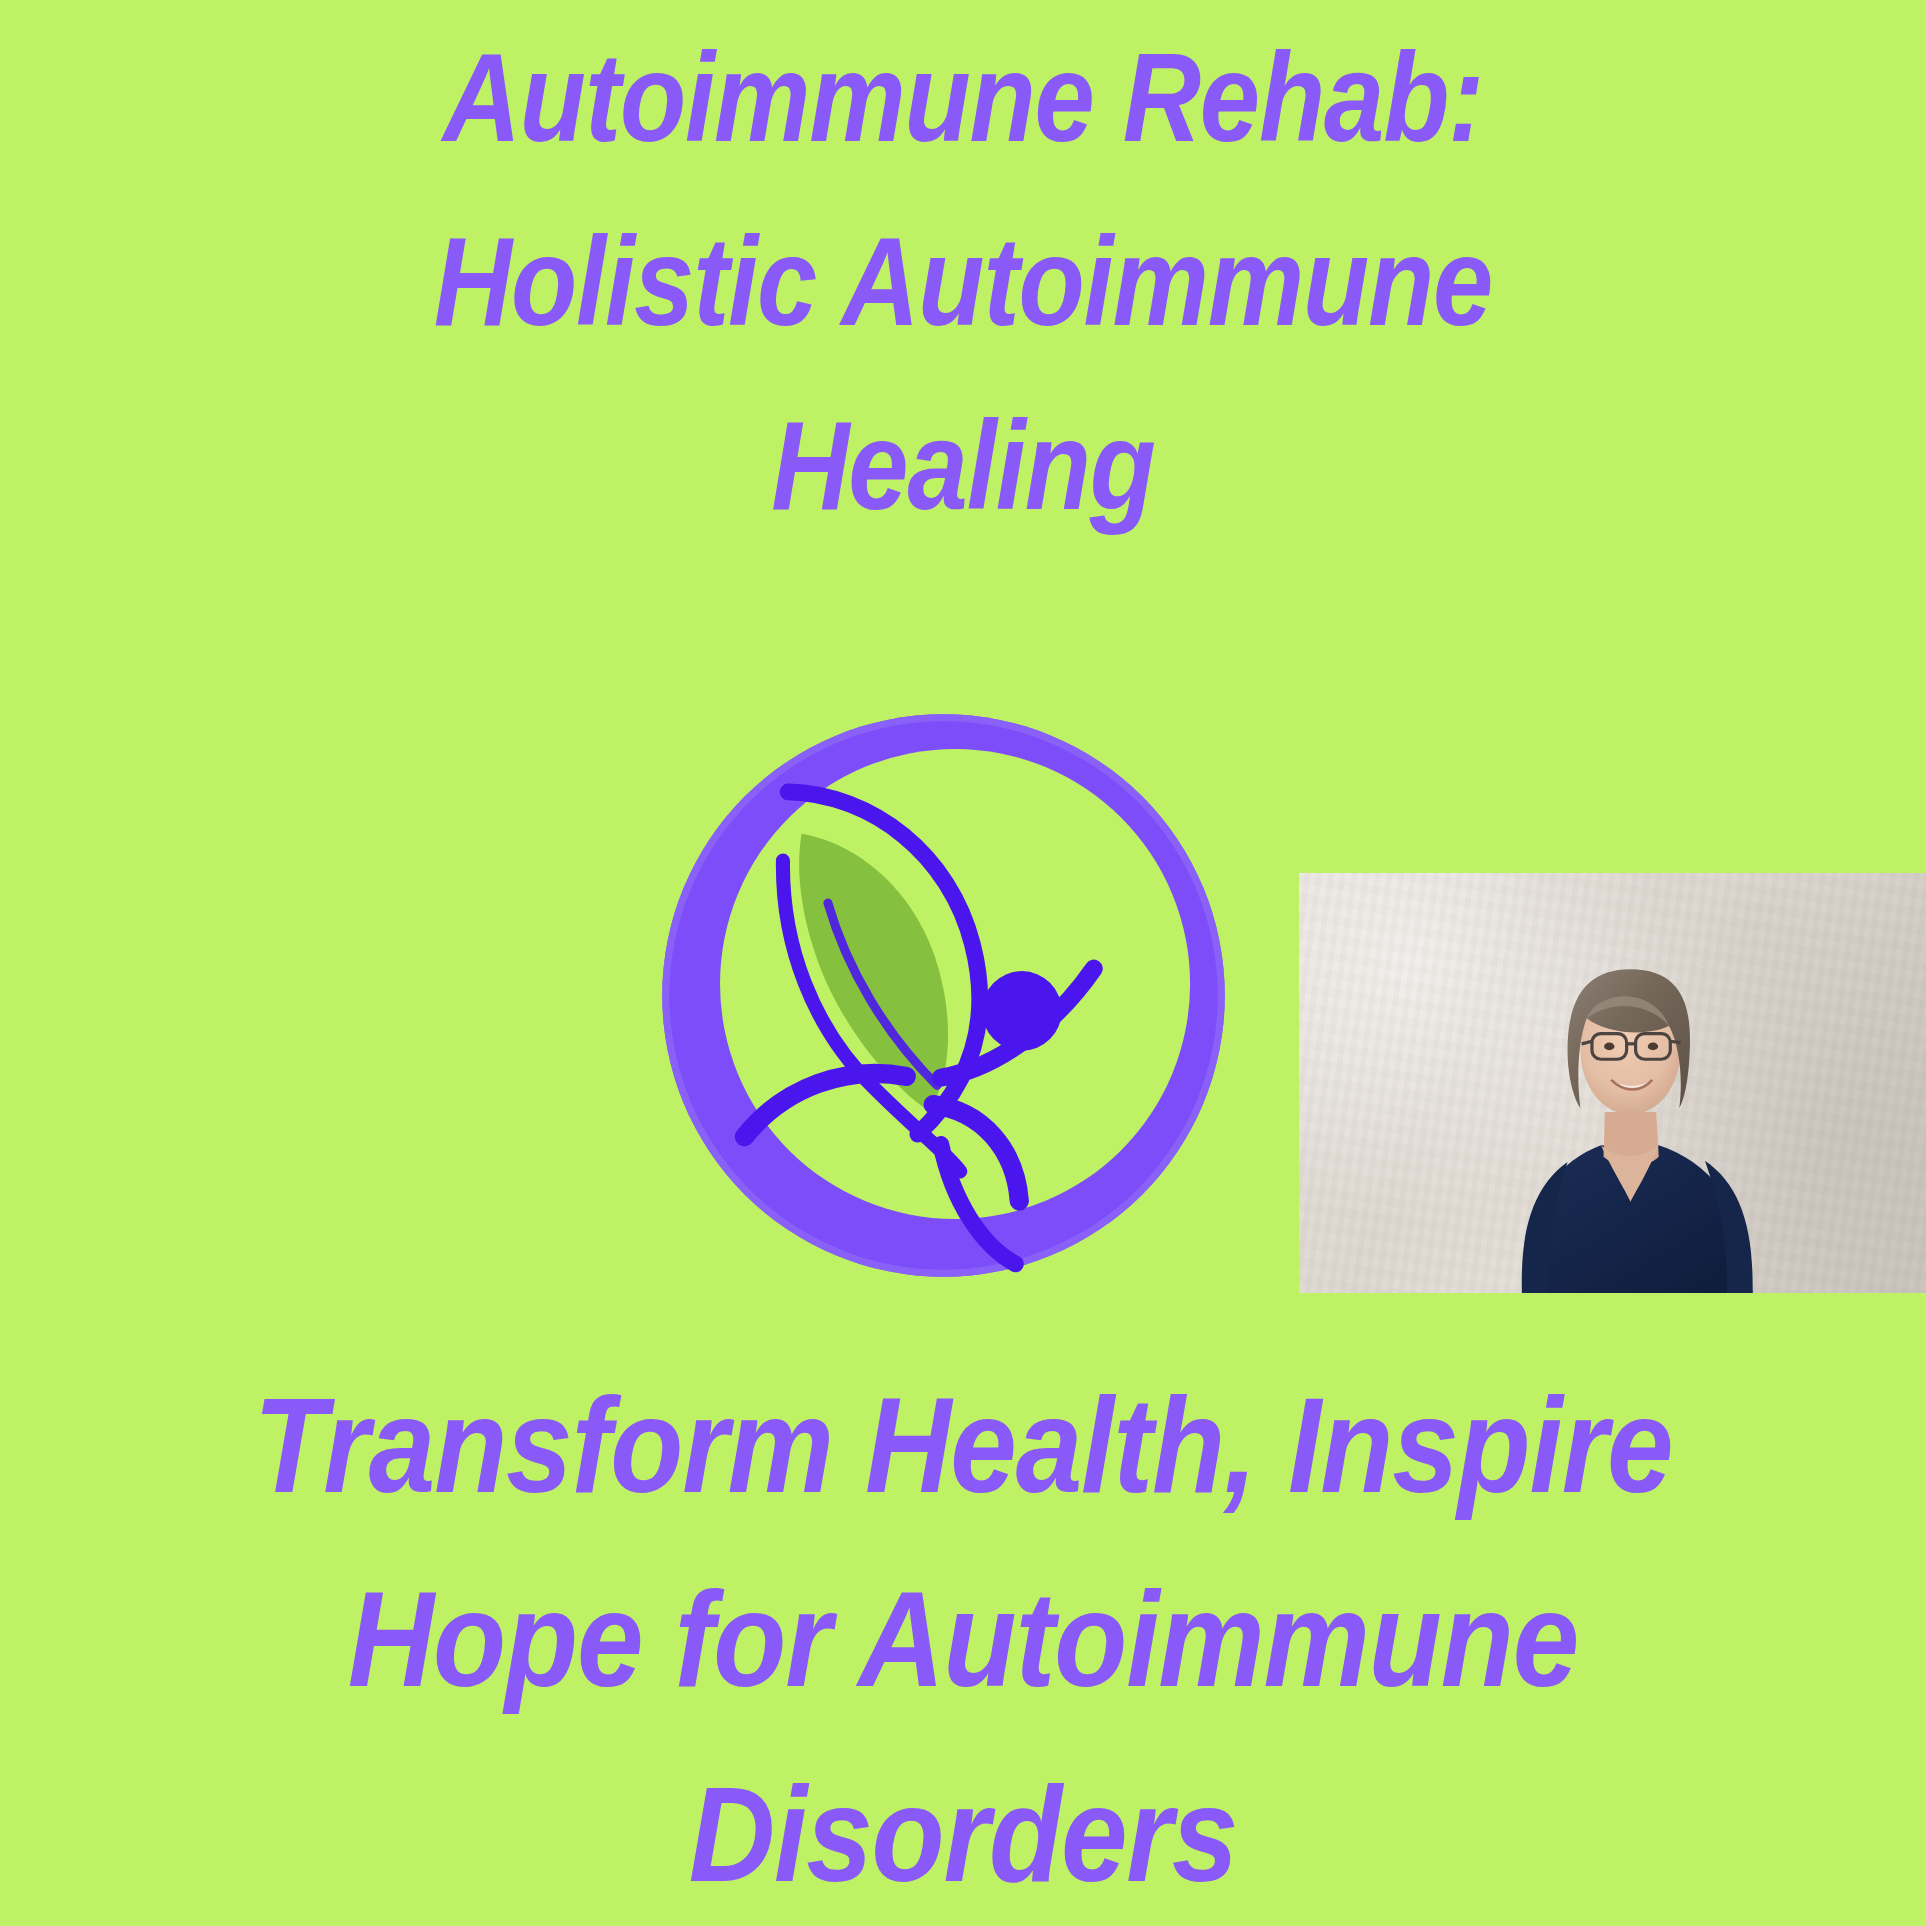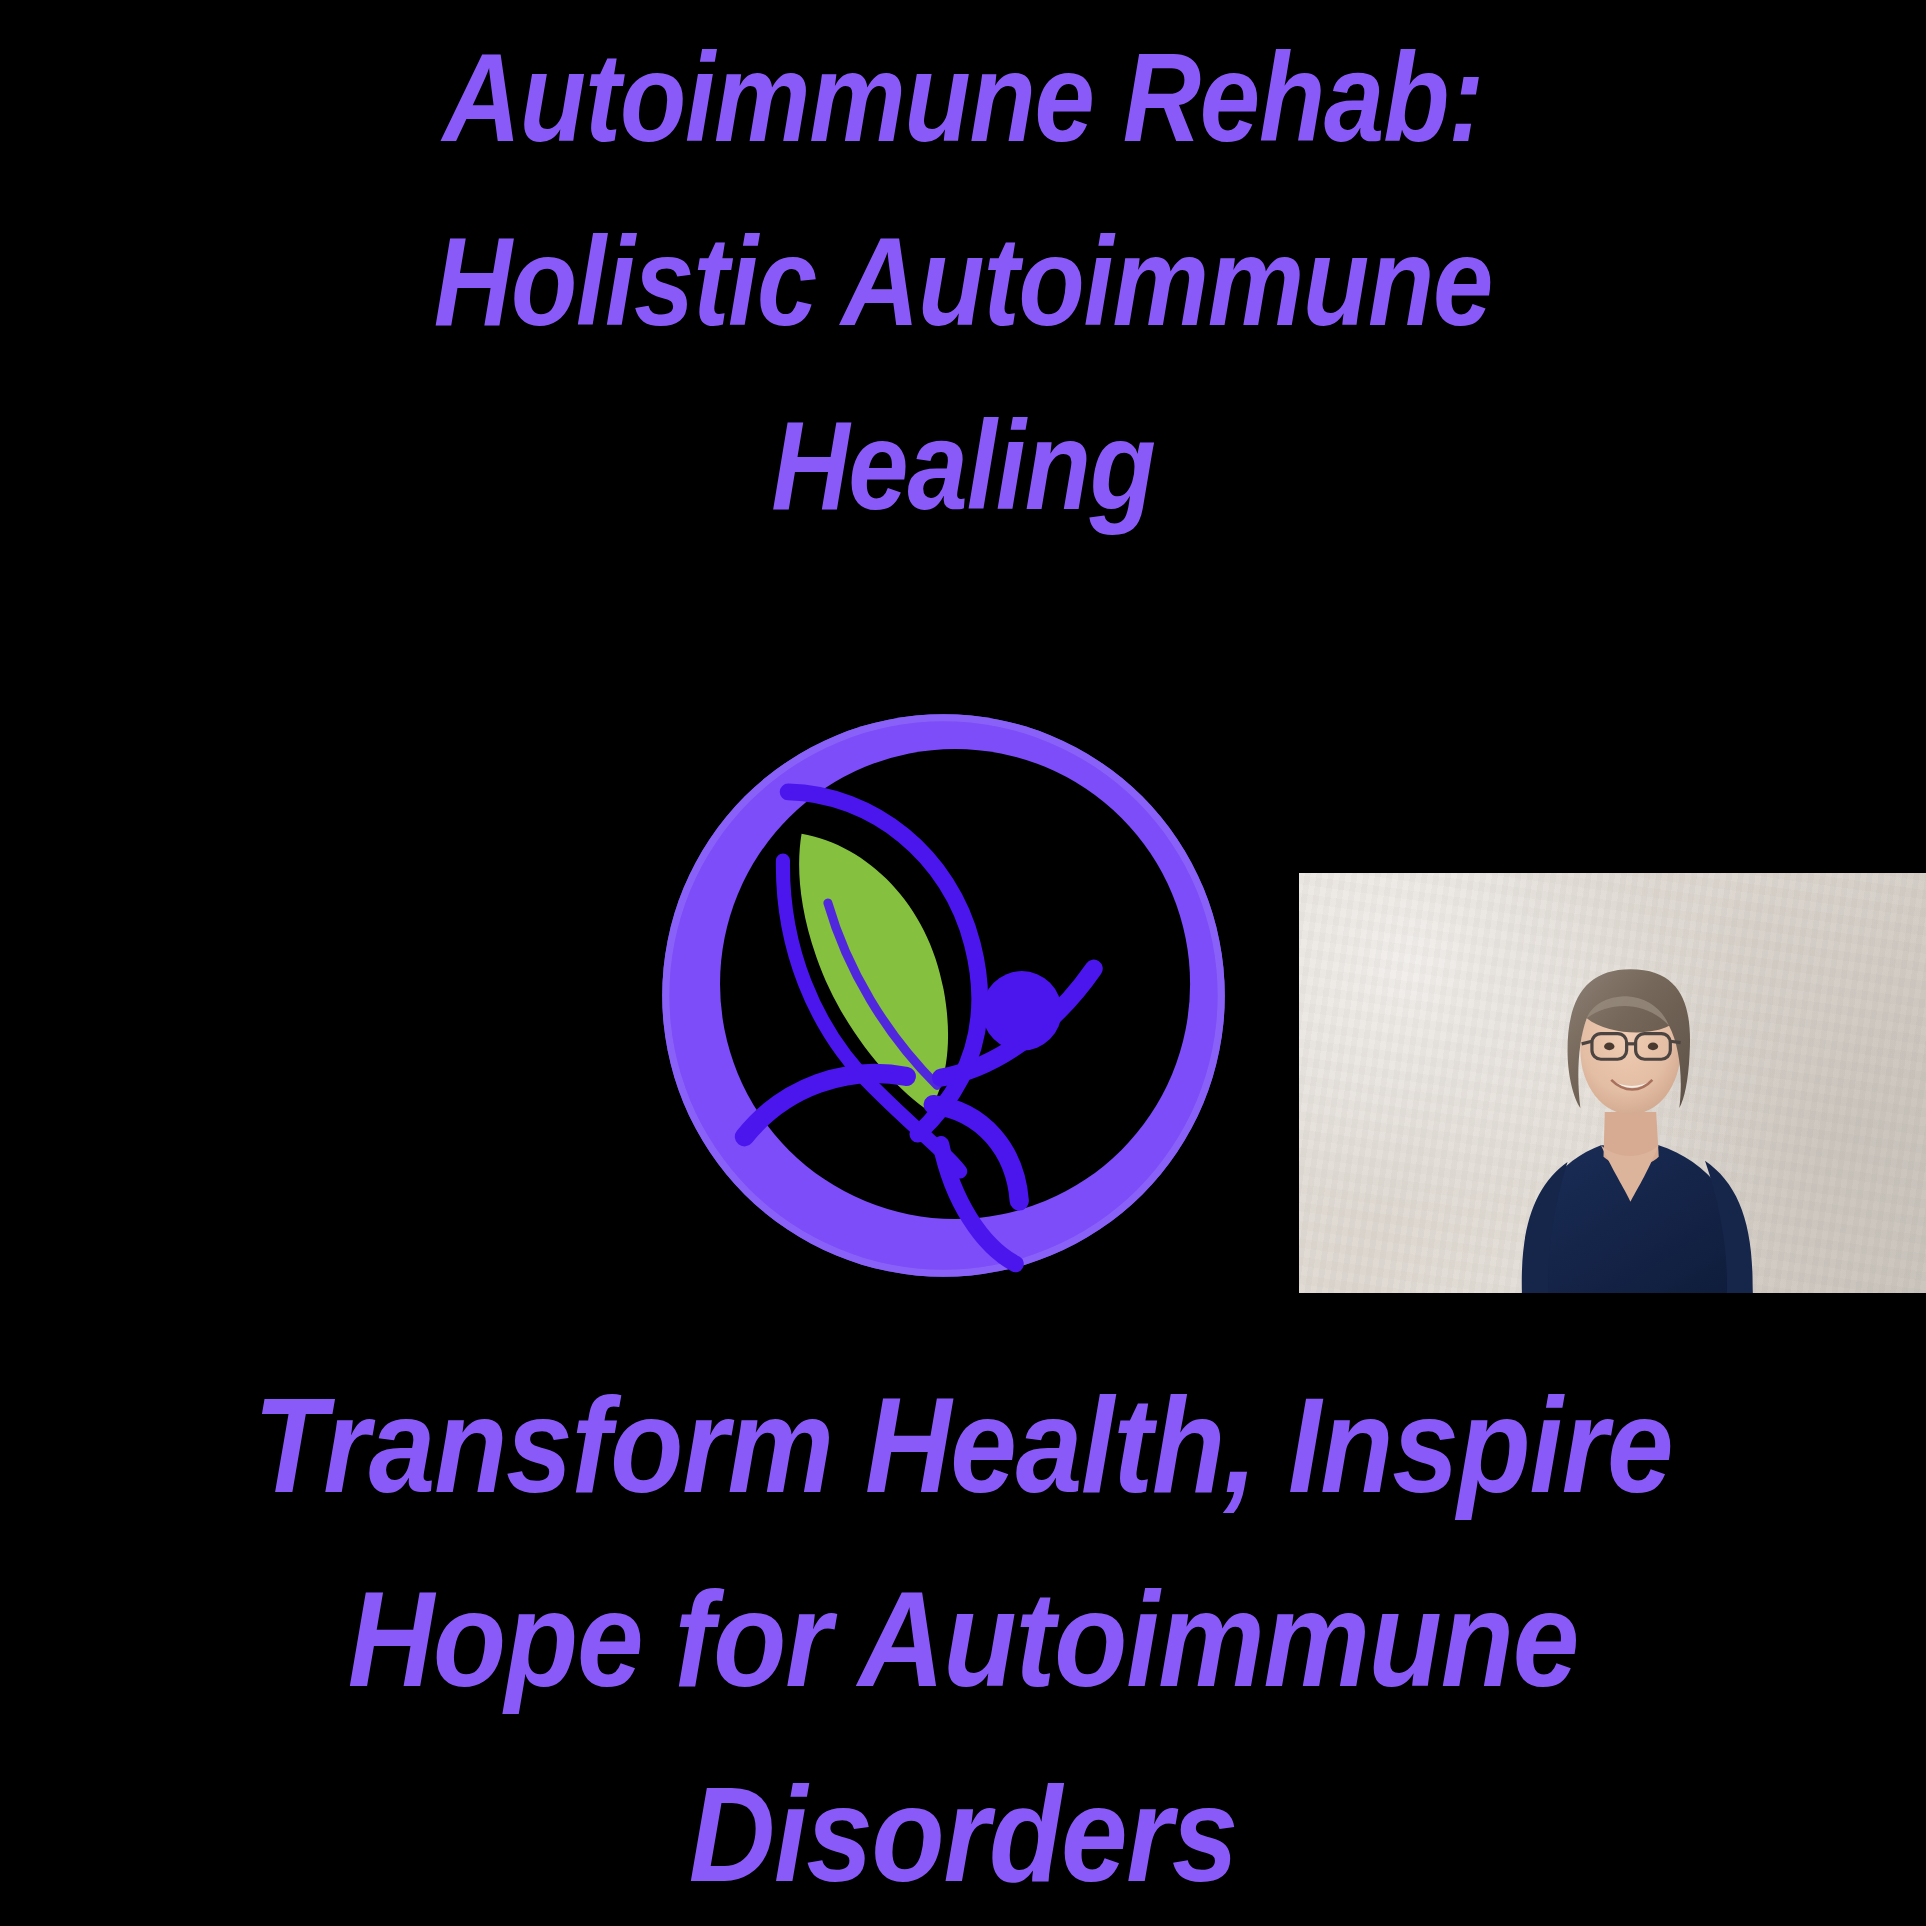--- a/index.html
+++ b/index.html
@@ -11,21 +11,21 @@
     width: 1926px;
     height: 1926px;
     overflow: hidden;
     font-family: "Liberation Sans", sans-serif;
   }
 
   #poster {
     position: relative;
     width: 1926px;
     height: 1926px;
-    background: #000000;
+    background: #bef264;
     overflow: hidden;
   }
 
   
   .headline {
     position: absolute;
     left: 0;
     top: 6.4px;
     width: 1926px;
     text-align: center;

